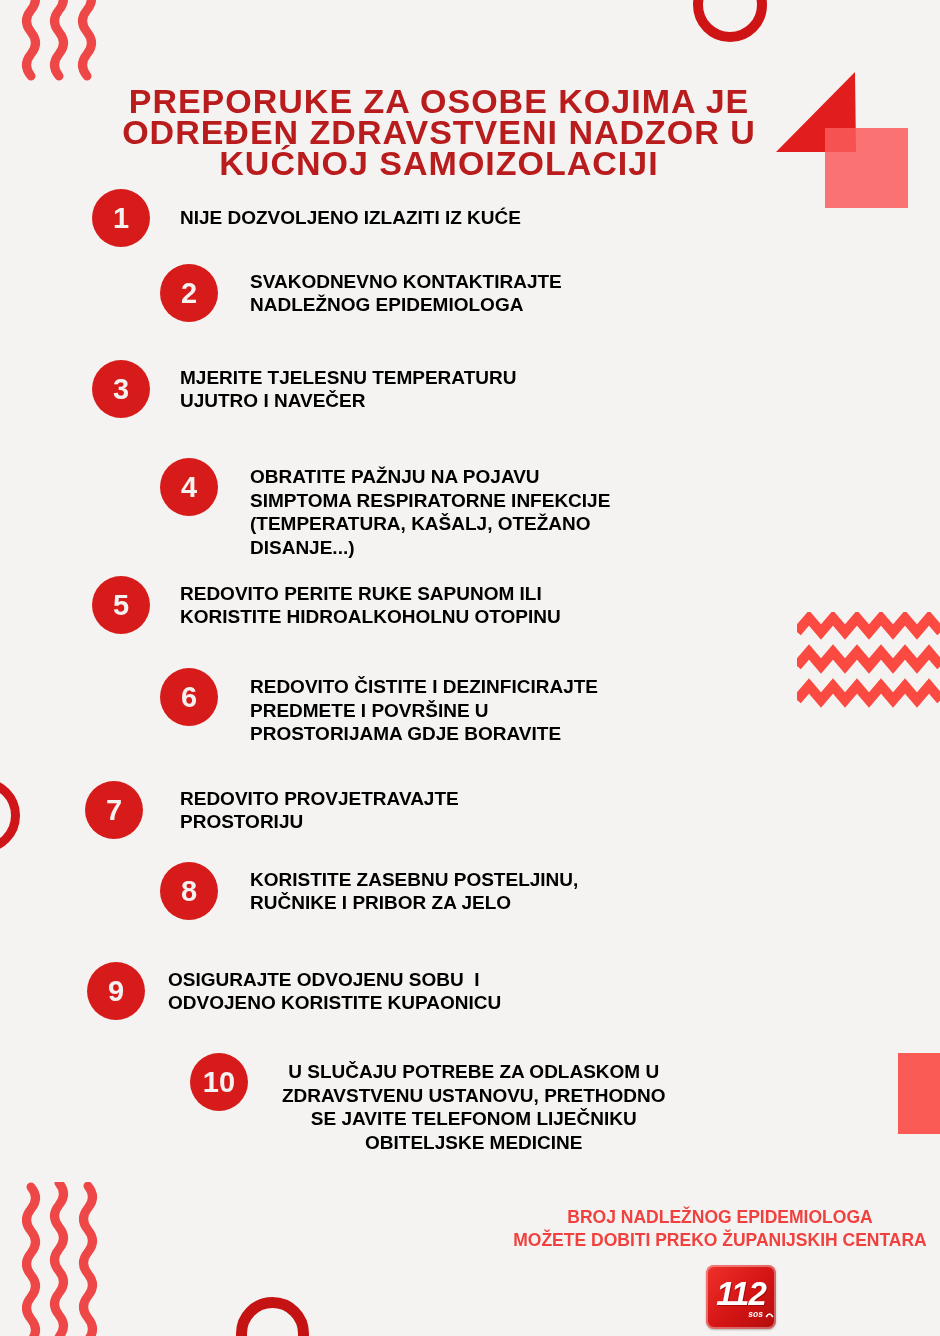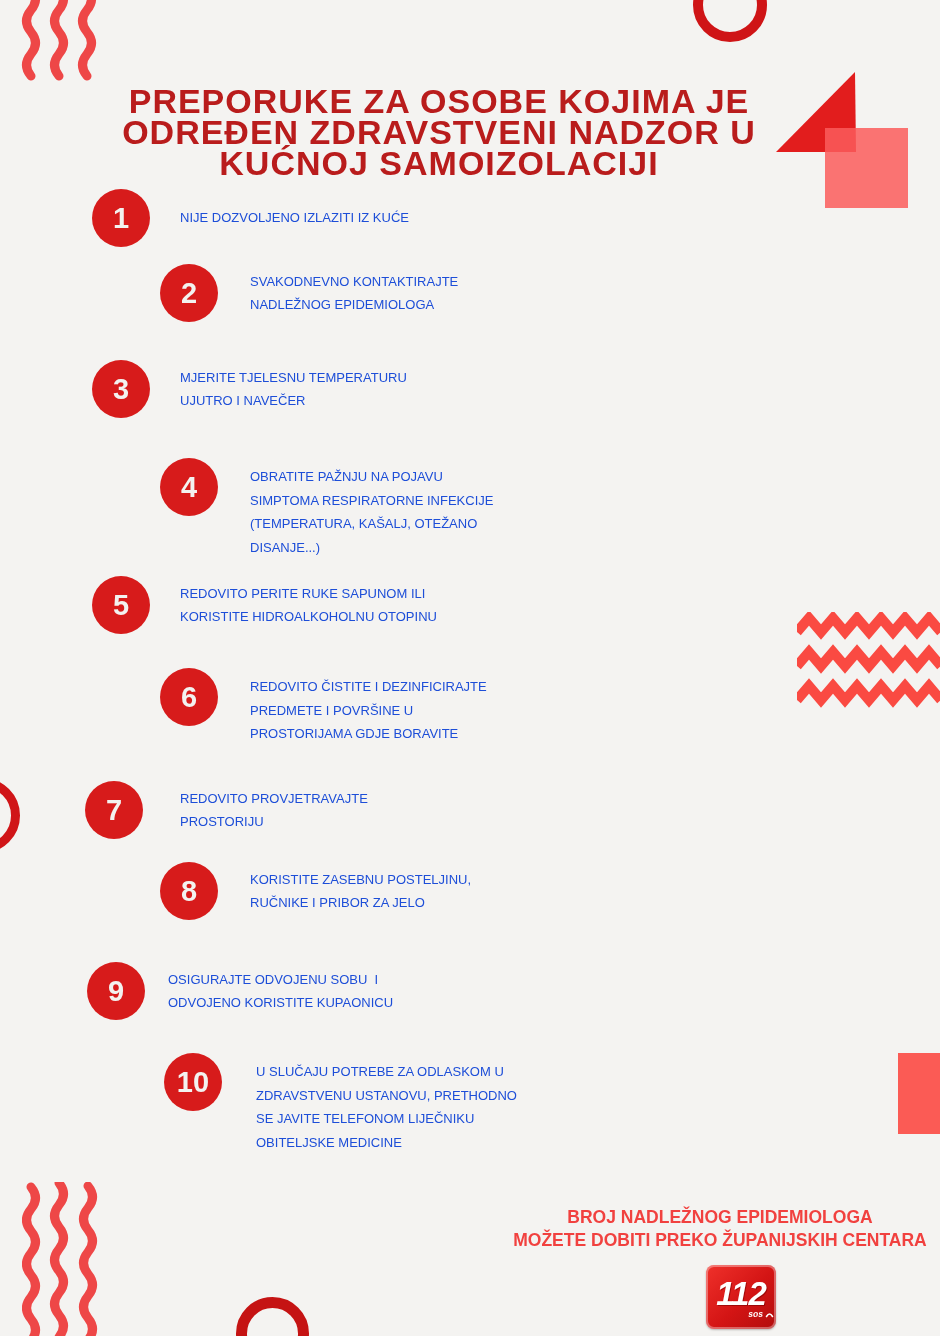--- a/index.html
+++ b/index.html
@@ -9,21 +9,21 @@
   
   .title{position:absolute;top:63px;left:0;width:878px;text-align:center;
          font-size:34px;line-height:31px;font-weight:bold;letter-spacing:1px;
          color:#b91c1c;white-space:pre-line;}
 
   
   .item{position:absolute;display:flex;align-items:flex-start;}
   .num{flex:none;width:58px;height:58px;border-radius:50%;background:#d71b1b;
        color:#f3f2f0;font-weight:bold;font-size:29px;display:flex;
        align-items:center;justify-content:center;}
-  .txt{font-weight:normal;font-size:13px;line-height:23.5px;color:#1d4ed8;
+  .txt{font-weight:bold;font-size:19px;line-height:23.5px;color:#000000;
        white-space:pre-wrap;display:flex;align-items:center;min-height:58px;}
   .item.top .txt{align-items:flex-start;min-height:0;padding-top:7px;}
 
   
   .footer{position:absolute;top:1206px;left:470px;width:500px;text-align:center;
           color:#f1413f;font-weight:bold;font-size:17.5px;line-height:23px;
           white-space:pre-line;}
 
   
   .logo112{position:absolute;left:706px;top:1265px;width:70px;height:64px;
@@ -116,21 +116,21 @@
     <div class="txt" style="margin-left:32px;">KORISTITE ZASEBNU POSTELJINU,
 RUČNIKE I PRIBOR ZA JELO</div>
   </div>
 
   <div class="item" style="left:87px;top:962px;">
     <span class="num">9</span>
     <div class="txt" style="margin-left:23px;">OSIGURAJTE ODVOJENU SOBU  I
 ODVOJENO KORISTITE KUPAONICU</div>
   </div>
 
-  <div class="item top" style="left:164px;top:1053px;">
+  <div class="item top" style="left:190px;top:1053px;text-align:center;">
     <span class="num">10</span>
     <div class="txt" style="margin-left:34px;">U SLUČAJU POTREBE ZA ODLASKOM U
 ZDRAVSTVENU USTANOVU, PRETHODNO
 SE JAVITE TELEFONOM LIJEČNIKU
 OBITELJSKE MEDICINE</div>
   </div>
 
   <svg style="position:absolute;left:797px;top:612px;" width="145" height="105" viewBox="0 0 145 105">
     <polyline points="0,20 12,6 24,20 36,6 48,20 60,6 72,20 84,6 96,20 108,6 120,20 132,6 144,20" fill="none" stroke="#fa4a42" stroke-width="10"></polyline>
     <polyline points="0,54 12,40 24,54 36,40 48,54 60,40 72,54 84,40 96,54 108,40 120,54 132,40 144,54" fill="none" stroke="#fa4a42" stroke-width="10"></polyline>

